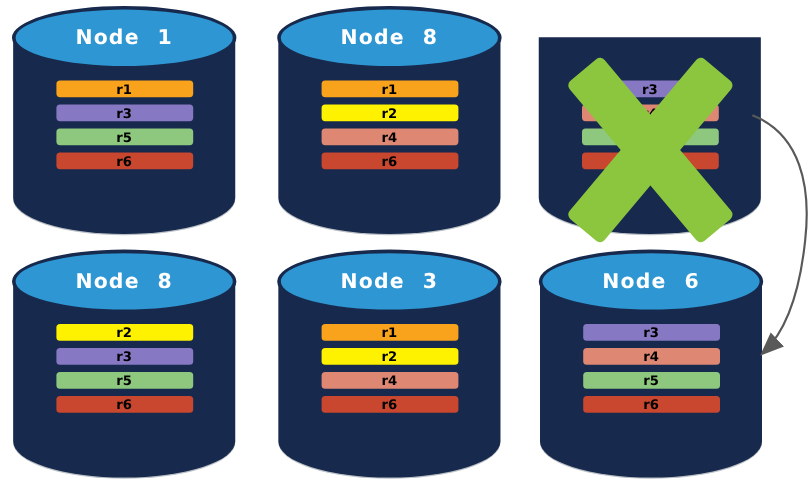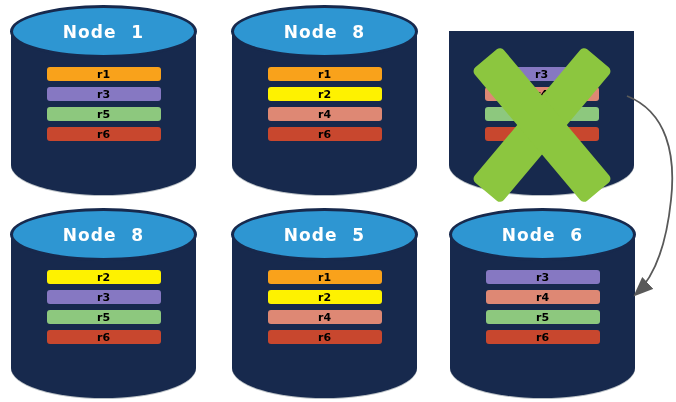--- a/index.html
+++ b/index.html
@@ -148,21 +148,21 @@
             <span>r5</span>
           </div>
           <div class="bar" style="background: rgb(200, 71, 46);">
             <span>r6</span>
           </div>
         </div>
       </div>
       <div class="node pos-4">
         <div class="cyl-body"></div>
         <div class="cyl-top">
-          <span class="node-label">Node 5</span>
+          <span class="node-label">Node 3</span>
         </div>
         <div class="bars">
           <div class="bar" style="background: rgb(249, 162, 27);">
             <span>r1</span>
           </div>
           <div class="bar" style="background: rgb(254, 242, 0);">
             <span>r2</span>
           </div>
           <div class="bar" style="background: rgb(222, 136, 116);">
             <span>r4</span>

